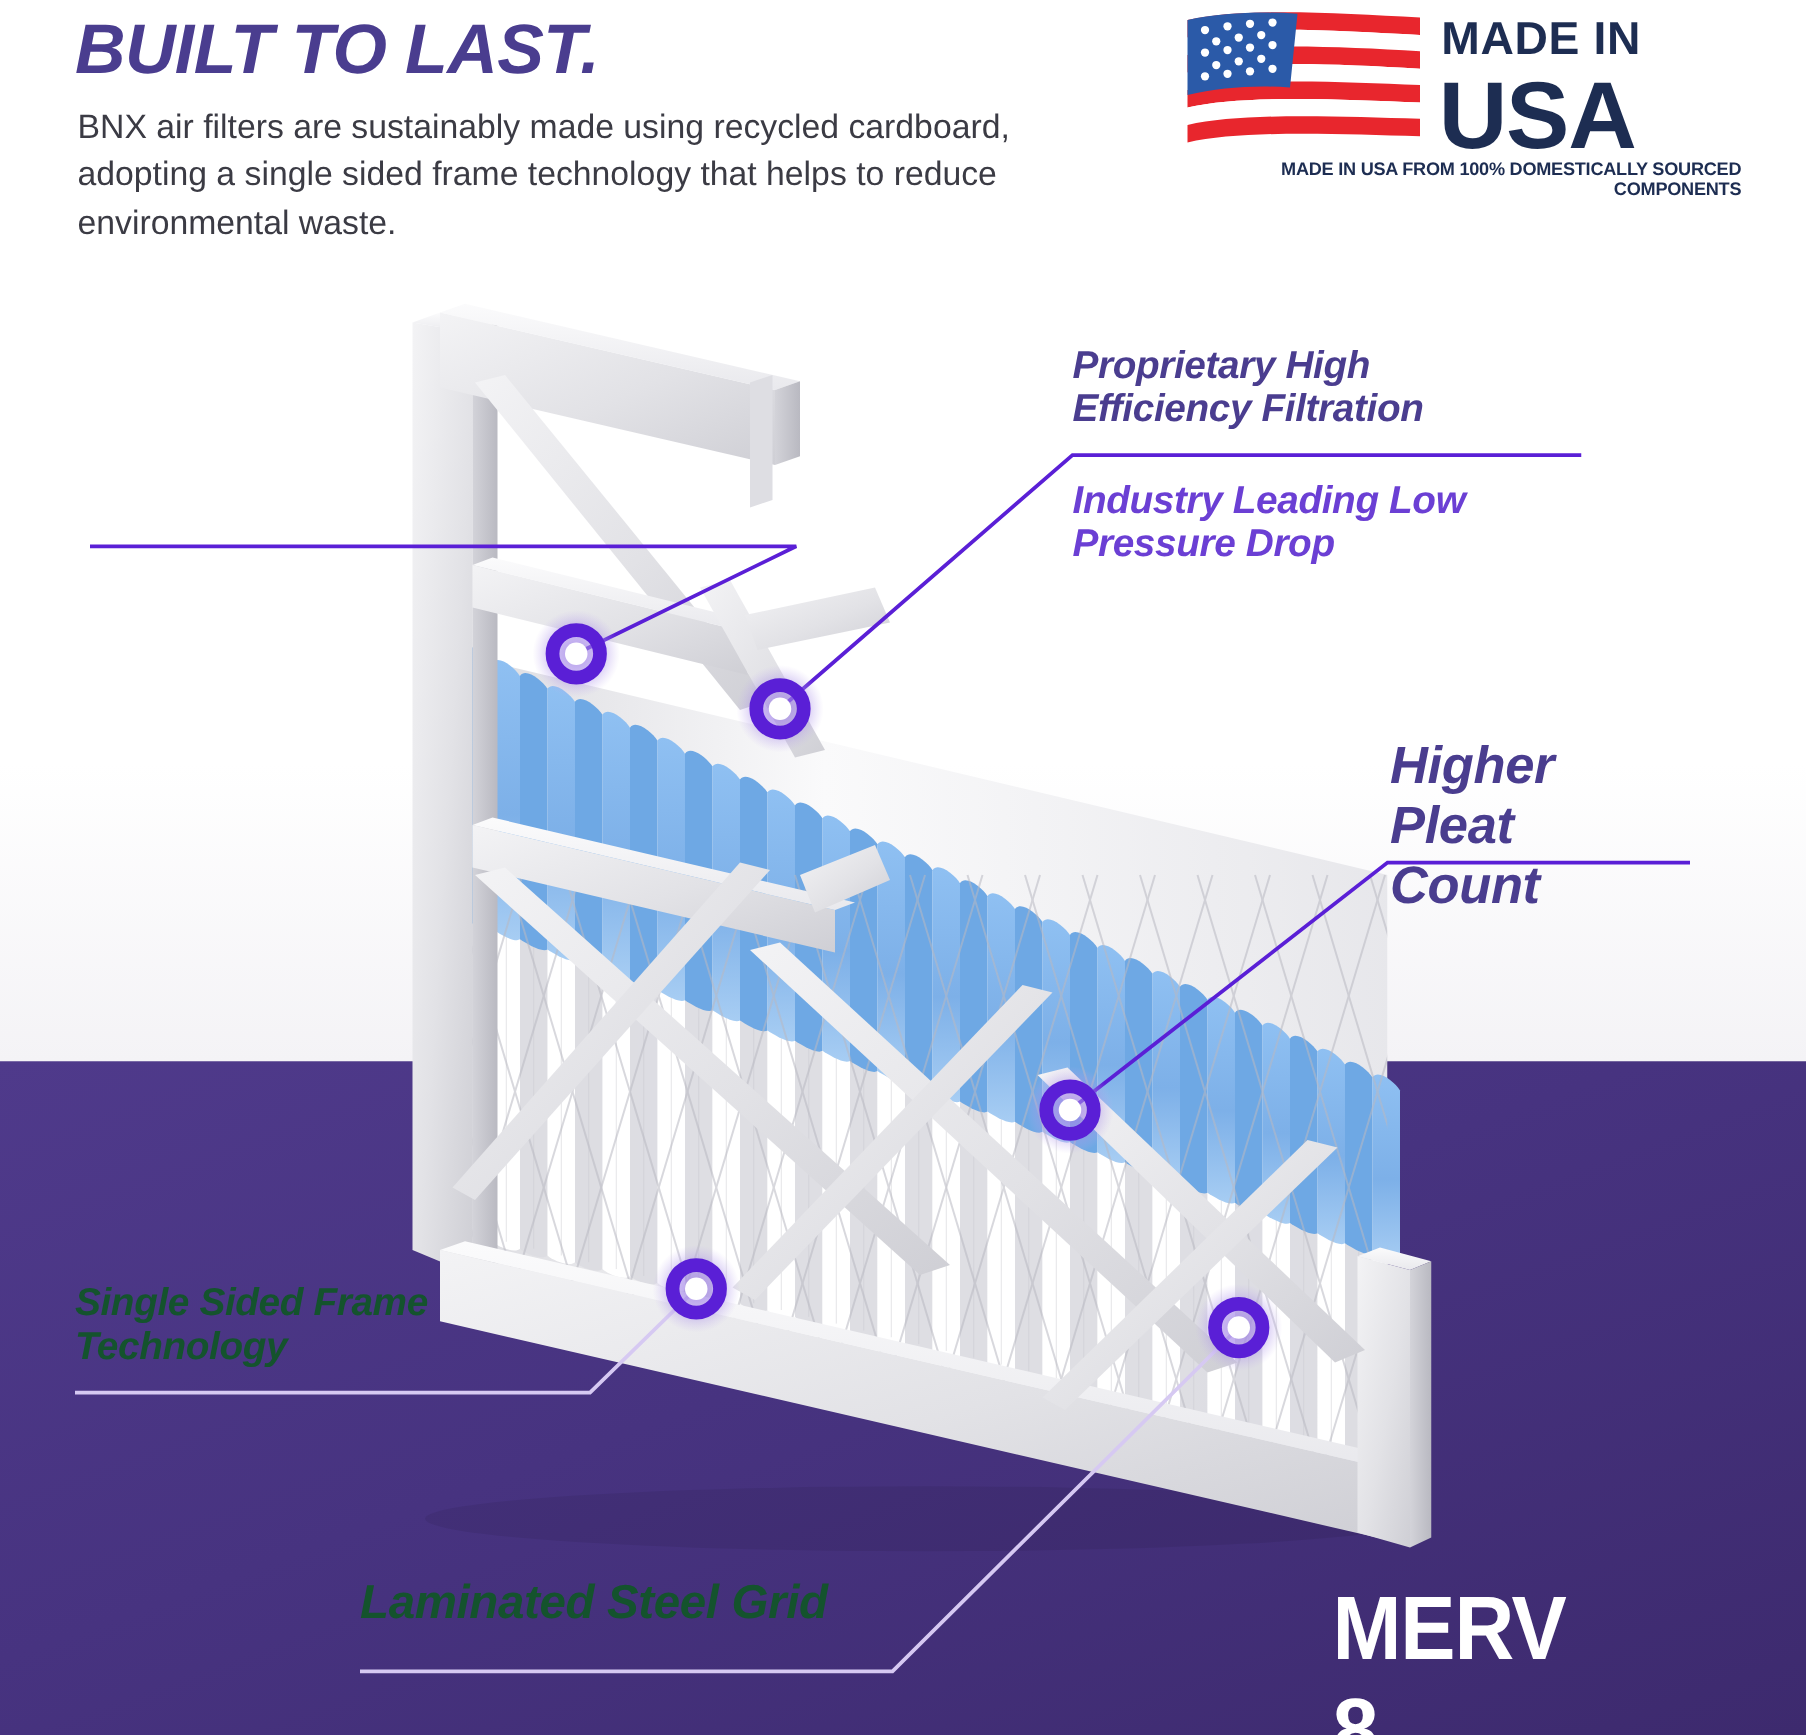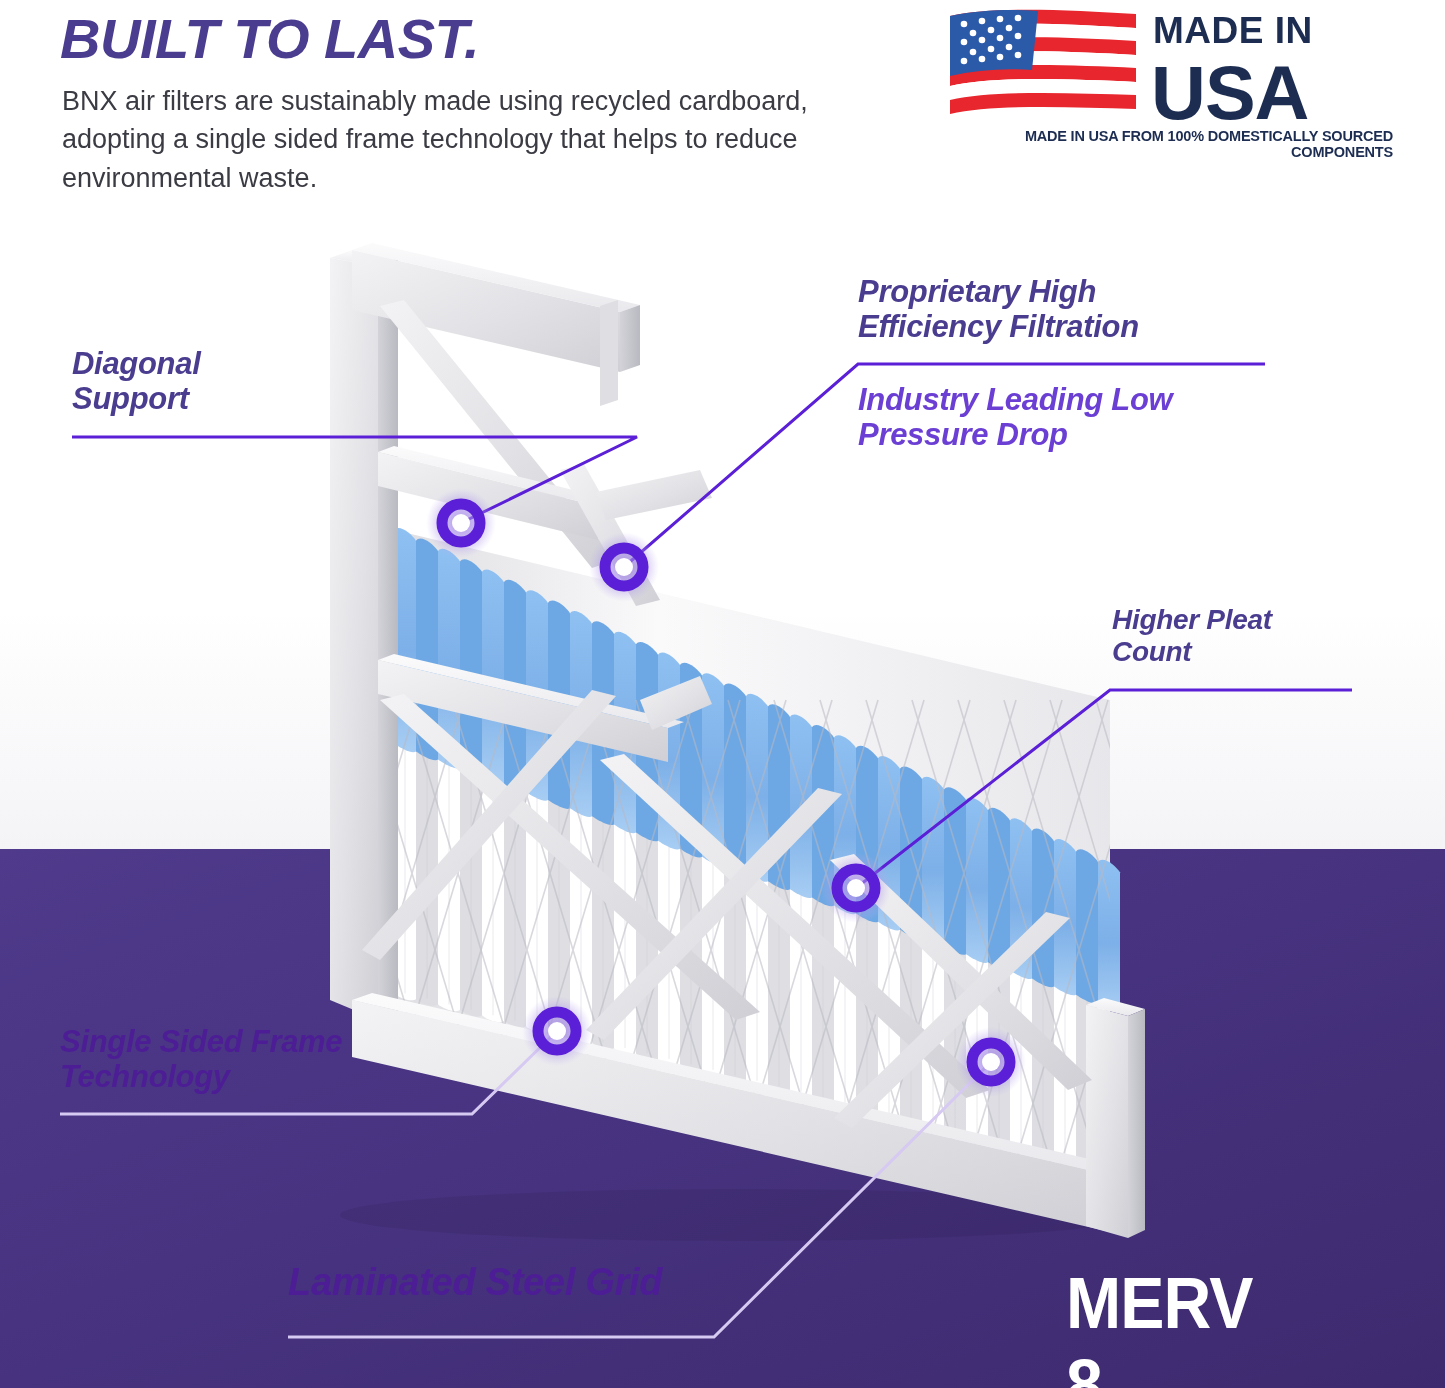--- a/index.html
+++ b/index.html
@@ -49,26 +49,26 @@
     font-size:14.5px; font-weight:bold; color:#1d2d52; letter-spacing:-0.2px;
   }
 
   
   .callout {
     position:absolute; font-style:italic; font-weight:bold;
     line-height:1.14; white-space:pre-line; letter-spacing:-0.3px;
   }
   .c-dark { color:#4a3d8f; }
   .c-violet { color:#6b3fd4; }
-  .c-white { color:#4c1d95;font-style:italic; }
+  .c-white { color:#14532d;font-style:italic; }
 
   .co-diagonal      { left:72px;   top:346px; font-size:31px; }
   .co-proprietary   { left:858px;  top:274px; font-size:31px; }
   .co-pressure      { left:858px;  top:382px; font-size:31px; }
-  .co-pleat         { left:1112px; top:604px; font-size:28px; }
+  .co-pleat         { left:1112px; top:588px; font-size:42px; }
   .co-ssframe       { left:60px;   top:1024px; font-size:31px; }
   .co-steelgrid     { left:288px;  top:1261px; font-size:38px; }
 
   .merv {
     position:absolute; left:1066px; top:1262px;
     font-size:72px; font-weight:bold; color:#ffffff;
     letter-spacing:-1px; font-style:normal;
     transform:scaleX(0.92); transform-origin:left center;
   }
 
@@ -559,22 +559,20 @@
             <circle cx="52" cy="49" r="3.3"></circle>
             <circle cx="70" cy="47" r="3.3"></circle>
         </g>
       </g>
     </svg>
     <div class="usa-madein">MADE IN</div>
     <div class="usa-usa">USA</div>
     <div class="usa-sub">MADE IN USA FROM 100% DOMESTICALLY SOURCED COMPONENTS</div>
   </div>
 
-  <div class="callout c-dark co-diagonal">Diagonal
-Support</div>
   <div class="callout c-dark co-proprietary">Proprietary High
 Efficiency Filtration</div>
   <div class="callout c-violet co-pressure">Industry Leading Low
 Pressure Drop</div>
   <div class="callout c-dark co-pleat">Higher Pleat
 Count</div>
   <div class="callout c-white co-ssframe">Single Sided Frame
 Technology</div>
   <div class="callout c-white co-steelgrid">Laminated Steel Grid</div>
 

